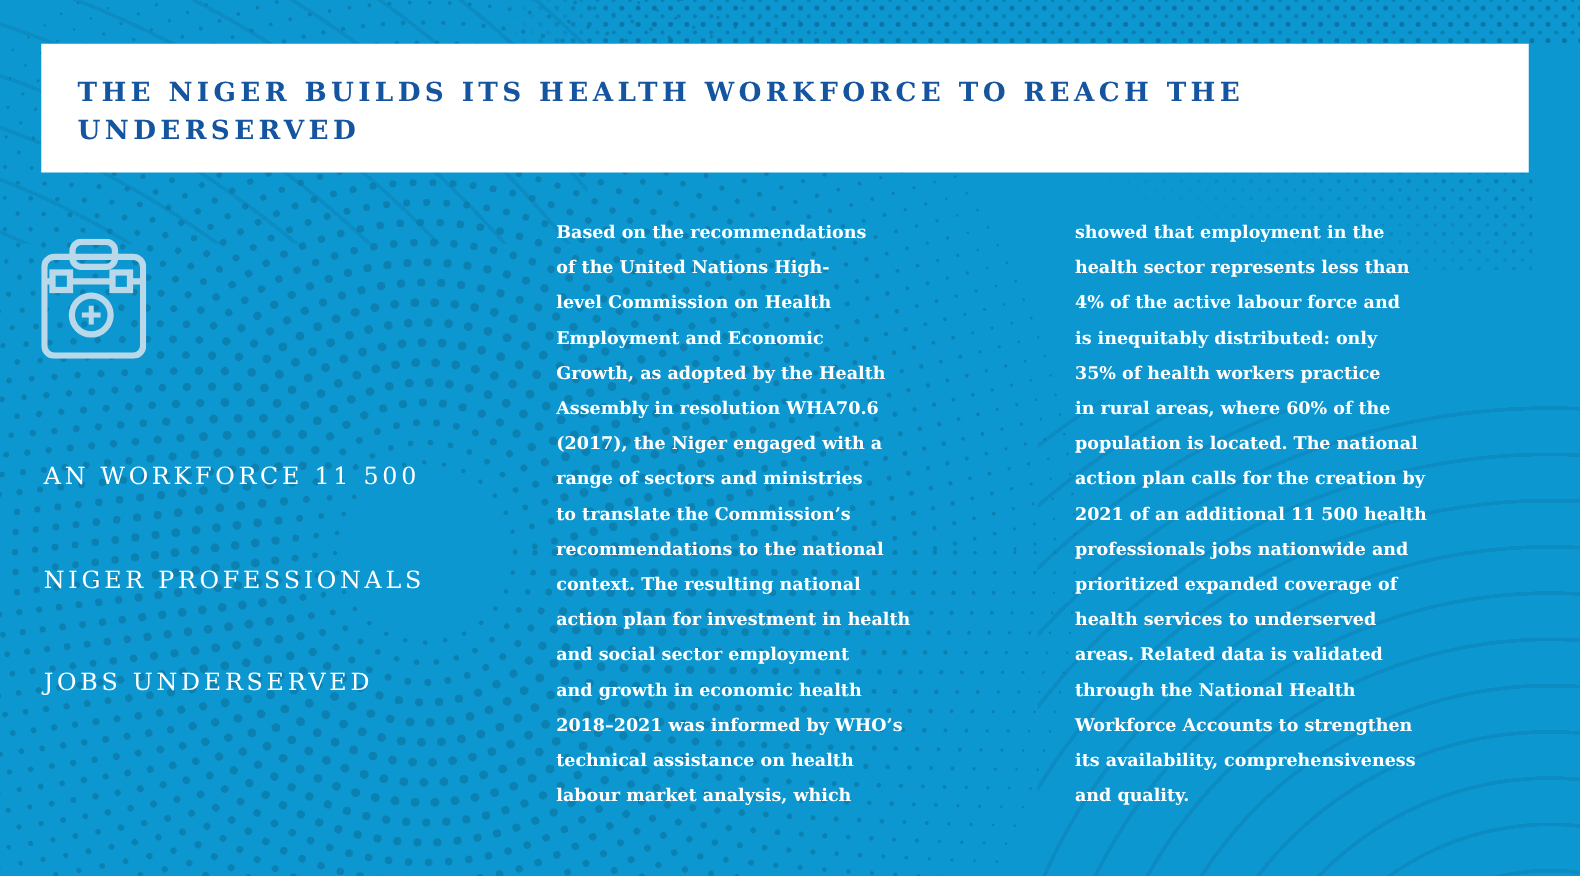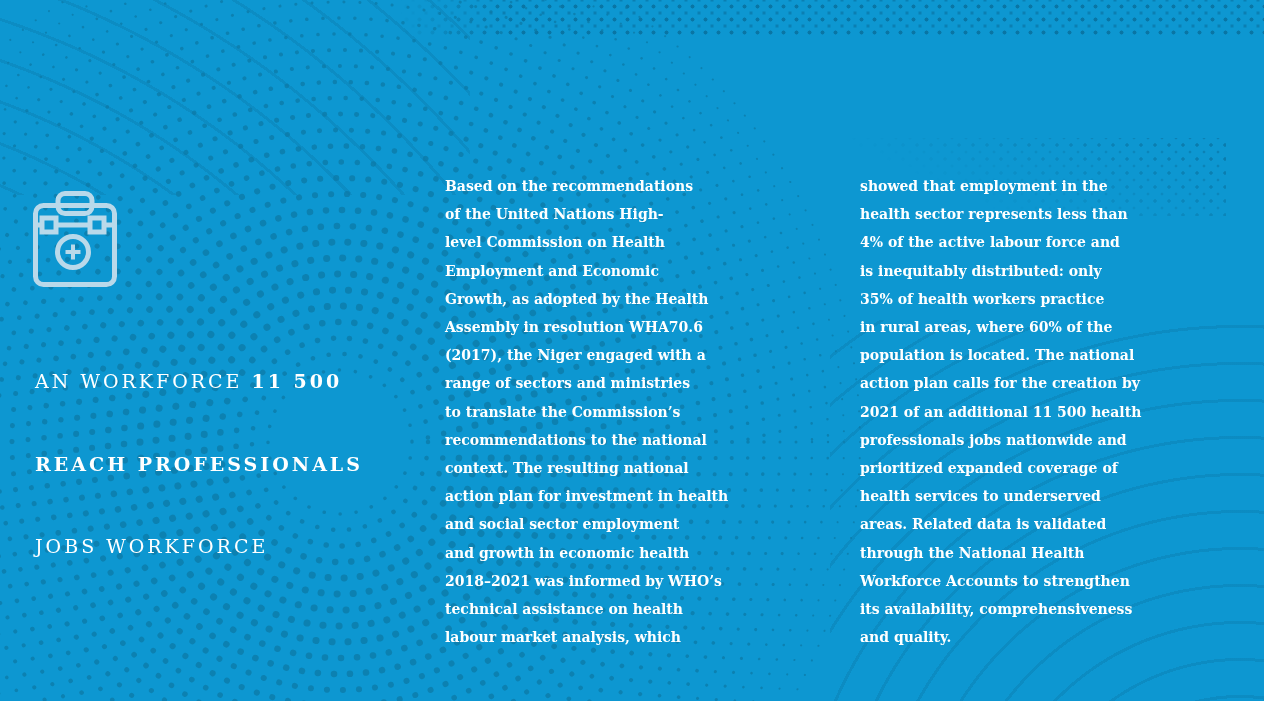--- a/index.html
+++ b/index.html
@@ -56,21 +56,21 @@
     letter-spacing:3.5px;
     white-space:pre;
   }
   
   .kit-icon{position:absolute;left:33px;top:191px;z-index:3;}
   .caption{
     position:absolute;left:35px;top:313px;width:390px;z-index:3;
     color:#ffffff;font-size:19px;line-height:27.5px;
     letter-spacing:3px;font-weight:400;white-space:pre;
   }
-  .caption .b{font-weight:700;}
+  .caption .b{font-weight:400;}
   
   .col{
     position:absolute;top:172px;width:400px;z-index:3;
     color:#ffffff;font-weight:700;
     font-size:14px;line-height:28.2px;
     white-space:pre;margin:0;
   }
   .col1{left:445px;}
   .col2{left:860px;}
 </style>
@@ -111,37 +111,41 @@
       <circle cx="340" cy="442" r="424" stroke-width="3.5" stroke-dasharray="0.1 16"></circle>
       <circle cx="340" cy="442" r="440" stroke-width="3" stroke-dasharray="0.1 16"></circle>
       <circle cx="340" cy="442" r="456" stroke-width="3" stroke-dasharray="0.1 16"></circle>
       <circle cx="340" cy="442" r="472" stroke-width="2.5" stroke-dasharray="0.1 16"></circle>
       <circle cx="340" cy="442" r="488" stroke-width="2.5" stroke-dasharray="0.1 16"></circle>
       <circle cx="340" cy="442" r="504" stroke-width="2" stroke-dasharray="0.1 16"></circle>
       <circle cx="340" cy="442" r="520" stroke-width="2" stroke-dasharray="0.1 16"></circle>
     </g>
   </svg>
 
+  <div class="banner">
+    <h1 class="title">THE NIGER BUILDS ITS HEALTH WORKFORCE TO REACH THE
+UNDERSERVED</h1>
+  </div>
 
   <svg class="kit-icon" width="84" height="96" viewBox="0 0 84 96">
     <g fill="none" stroke="#b9d9ea" stroke-width="5">
       <rect x="25" y="2.5" width="34" height="20" rx="7"></rect>
       <rect x="2.5" y="14.5" width="79" height="79" rx="8"></rect>
       <line x1="2.5" y1="34" x2="81.5" y2="34"></line>
       <rect x="9" y="27" width="14" height="14" fill="#0d97d1"></rect>
       <rect x="57" y="27" width="14" height="14" fill="#0d97d1"></rect>
       <circle cx="40" cy="61" r="15.5"></circle>
       <path d="M40 53.5 L40 68.5 M32.5 61 L47.5 61" stroke-width="4"></path>
     </g>
   </svg>
 
   <div class="caption">
     <div class="cap-line"><span>AN WORKFORCE </span><span class="b">11 500</span></div>
-    <div class="cap-line b">REACH PROFESSIONALS</div>
-    <div class="cap-line">JOBS WORKFORCE</div>
+    <div class="cap-line b">NIGER PROFESSIONALS</div>
+    <div class="cap-line">JOBS UNDERSERVED</div>
   </div>
 
   <p class="col col1">Based on the recommendations
 of the United Nations High-
 level Commission on Health
 Employment and Economic
 Growth, as adopted by the Health
 Assembly in resolution WHA70.6
 (2017), the Niger engaged with a
 range of sectors and ministries

